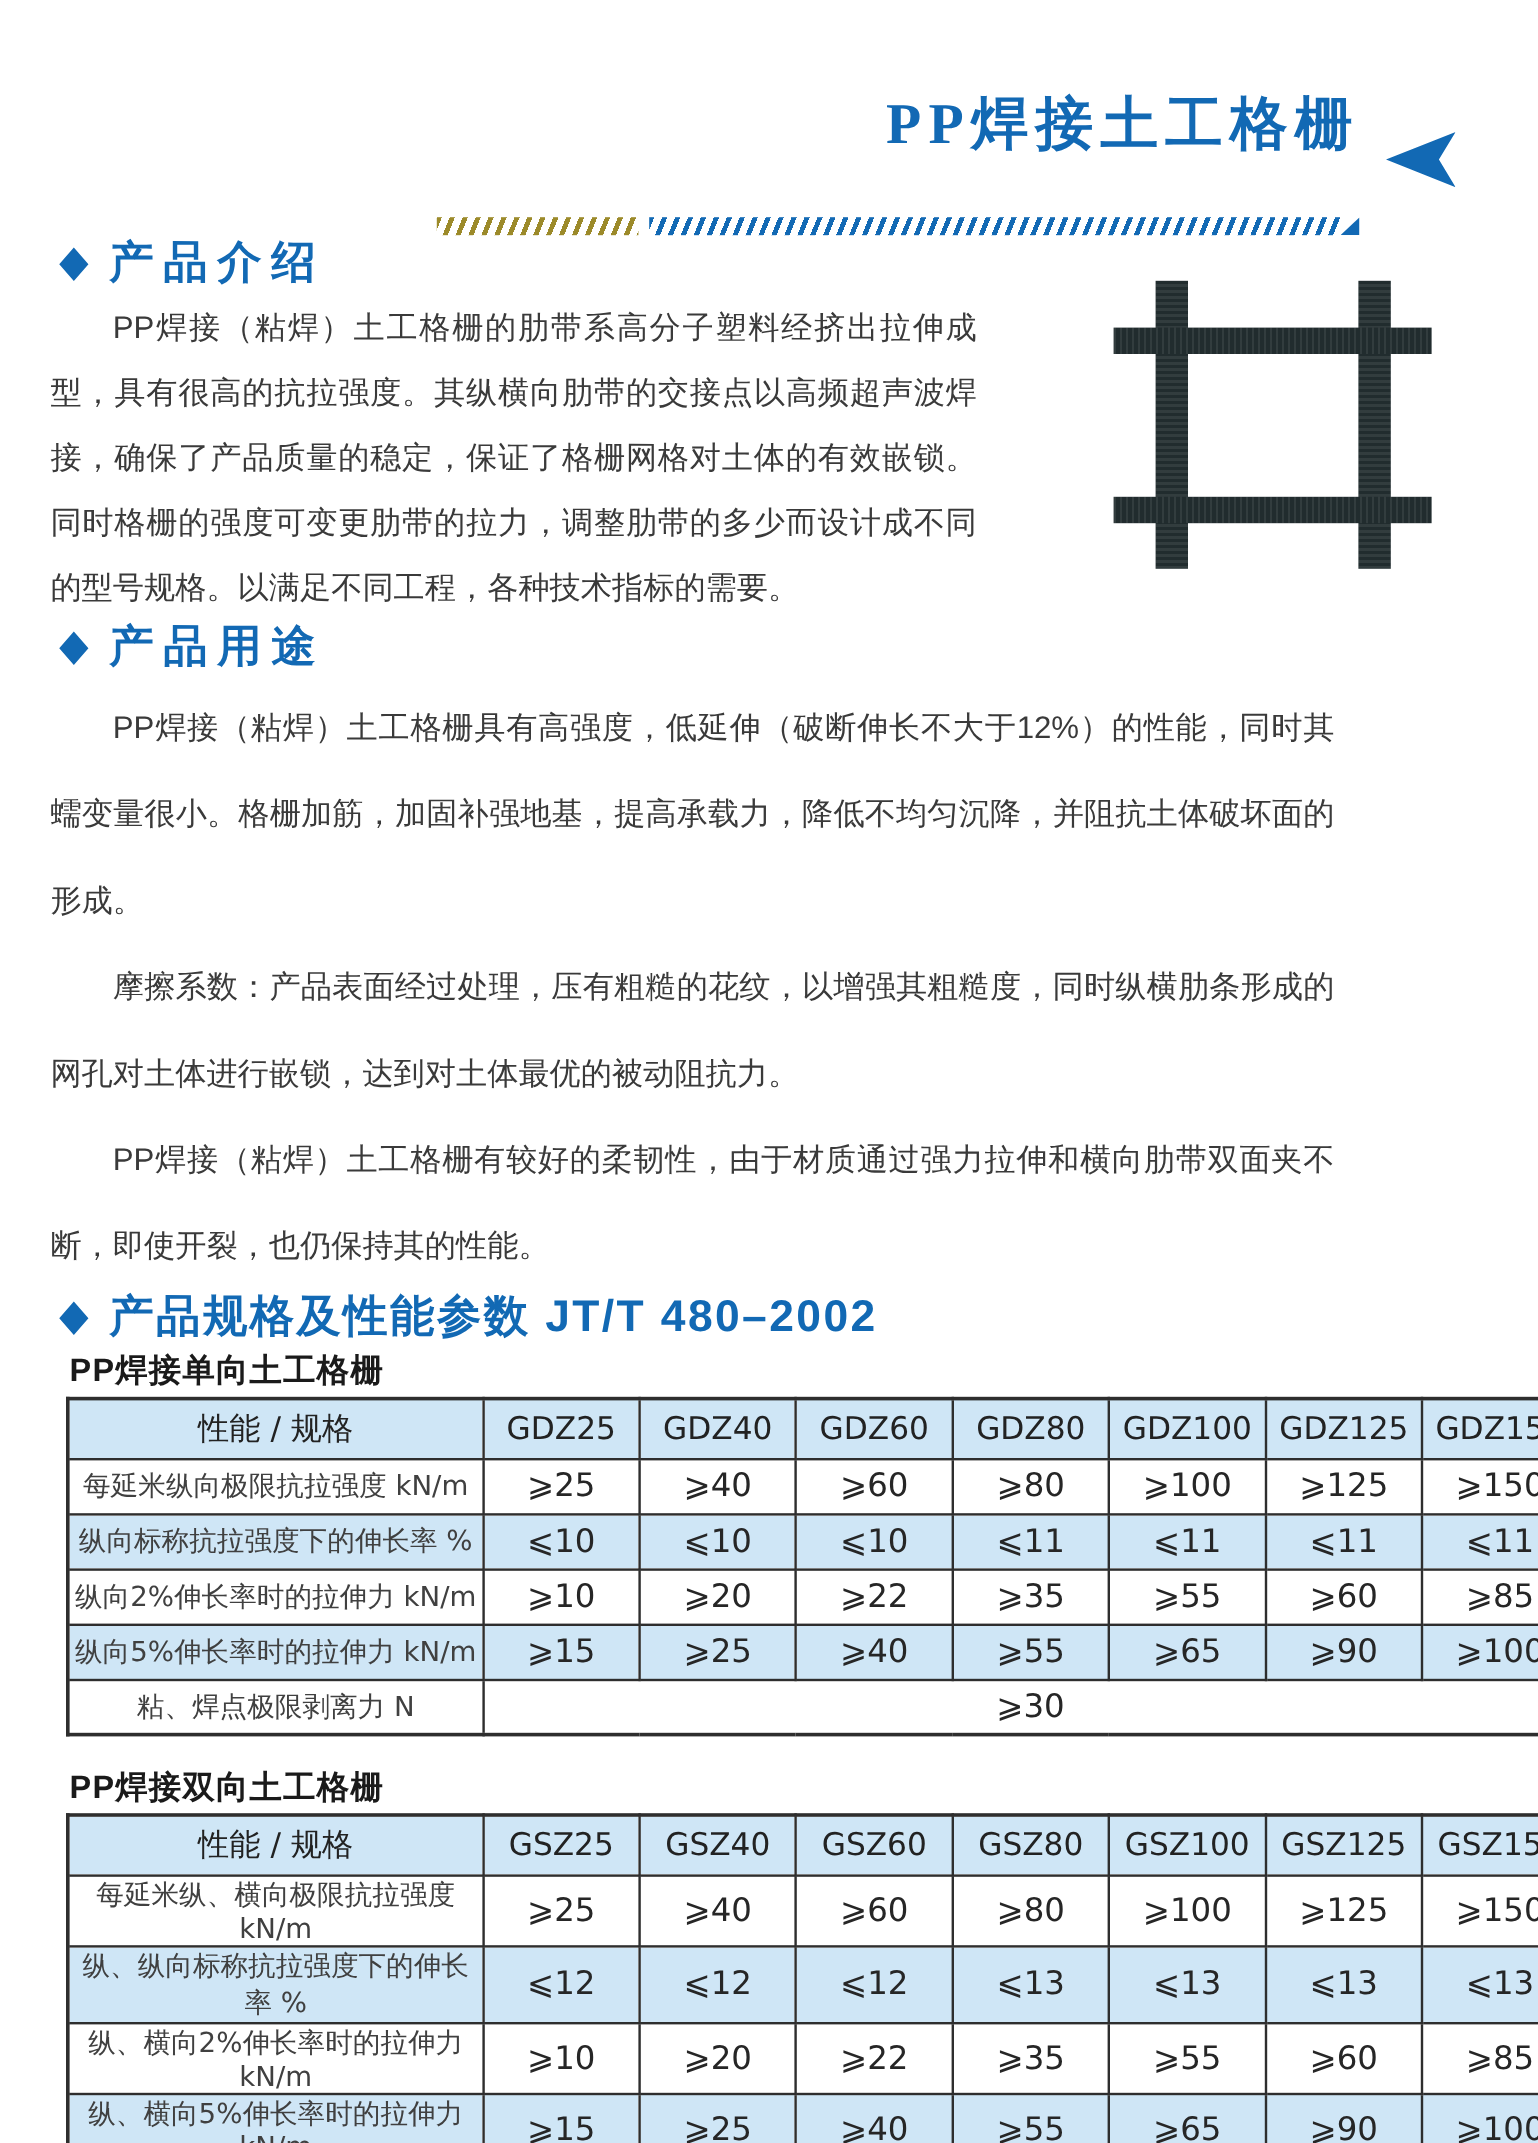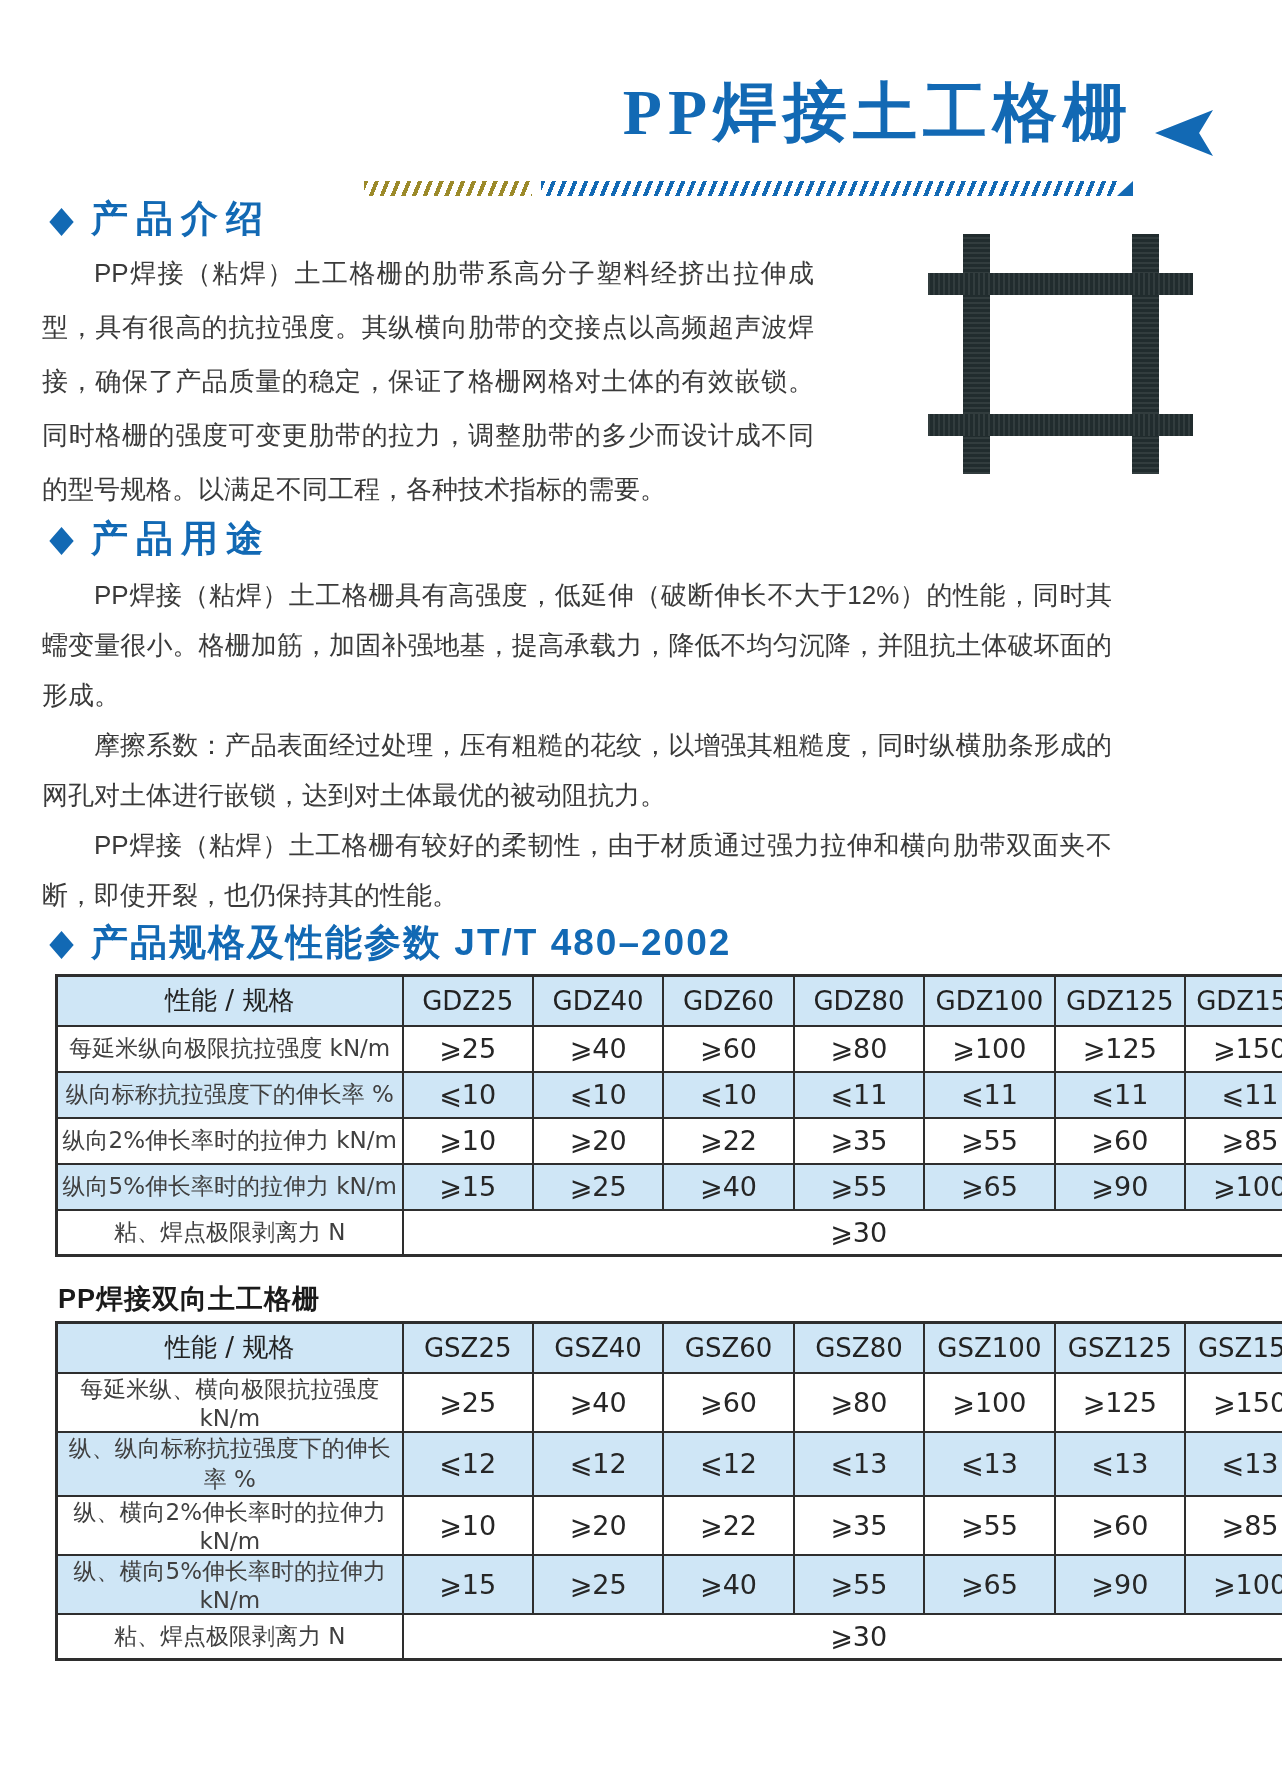--- a/index.html
+++ b/index.html
@@ -16,21 +16,21 @@
     width:1282px;height:1786px;position:relative;overflow:hidden;
     background:#ffffff;
     font-family:"Liberation Sans",sans-serif;
     color:var(--text);
   }
   
   .masthead{position:relative;height:196px;}
   .title{
     position:absolute;top:78px;right:149px;margin:0;
     font-family:"Liberation Serif",serif;font-weight:bold;
-    font-size:64px;line-height:1.1;letter-spacing:6px;
+    font-size:48px;line-height:1.1;letter-spacing:6px;
     color:var(--accent_blue);white-space:nowrap;
   }
   .arrow{
     position:absolute;top:110px;right:69px;width:58px;height:46px;
     background:var(--accent_blue);
     clip-path:polygon(0 50%,100% 0,76% 50%,100% 100%);
   }
   .stripes{position:absolute;left:364px;top:181px;height:15px;display:flex;}
   .stripe-gold{
     width:168px;margin-right:9px;
@@ -68,21 +68,21 @@
   }
   .vbar.v1{left:35px;} .vbar.v2{left:204px;}
   .hbar{
     position:absolute;left:0;right:0;height:22px;
     background-color:var(--photo_bar);
     background-image:repeating-linear-gradient(90deg,rgba(255,255,255,0.08) 0 2px,transparent 2px 5px);
   }
   .hbar.h1{top:39px;} .hbar.h2{top:180px;}
   
   .usage-paras{margin:8px 170px 0 42px;}
-  .usage-paras .para{line-height:50px;}
+  .usage-paras .para{line-height:72px;}
   
   .tbl-caption{
     margin:8px 0 0 58px;font-size:27px;line-height:28px;font-weight:bold;
     color:#1a1a1a;letter-spacing:1px;
   }
   .tbl-caption.second{margin-top:28px;}
   table.spec{
     border-collapse:collapse;table-layout:fixed;
     width:1262px;margin:8px 0 0 55px;
     border:3px solid var(--table_border);background:#fff;
@@ -145,20 +145,21 @@
     <p class="para">PP焊接（粘焊）土工格栅有较好的柔韧性，由于材质通过强力拉伸和横向肋带双面夹不断，即使开裂，也仍保持其的性能。</p>
   </div>
 </section>
 
 <section>
   <h2 class="sec-heading m-specs">
     <span class="diamond">◆</span>
     <span class="h-text tight">产品规格及性能参数 JT/T 480–2002</span>
   </h2>
 
+  <h3 class="tbl-caption">PP焊接单向土工格栅</h3>
   <table class="spec">
       <colgroup>
         <col style="width: 346px;">
         <col>
         <col>
         <col>
         <col>
         <col>
         <col>
         <col>

